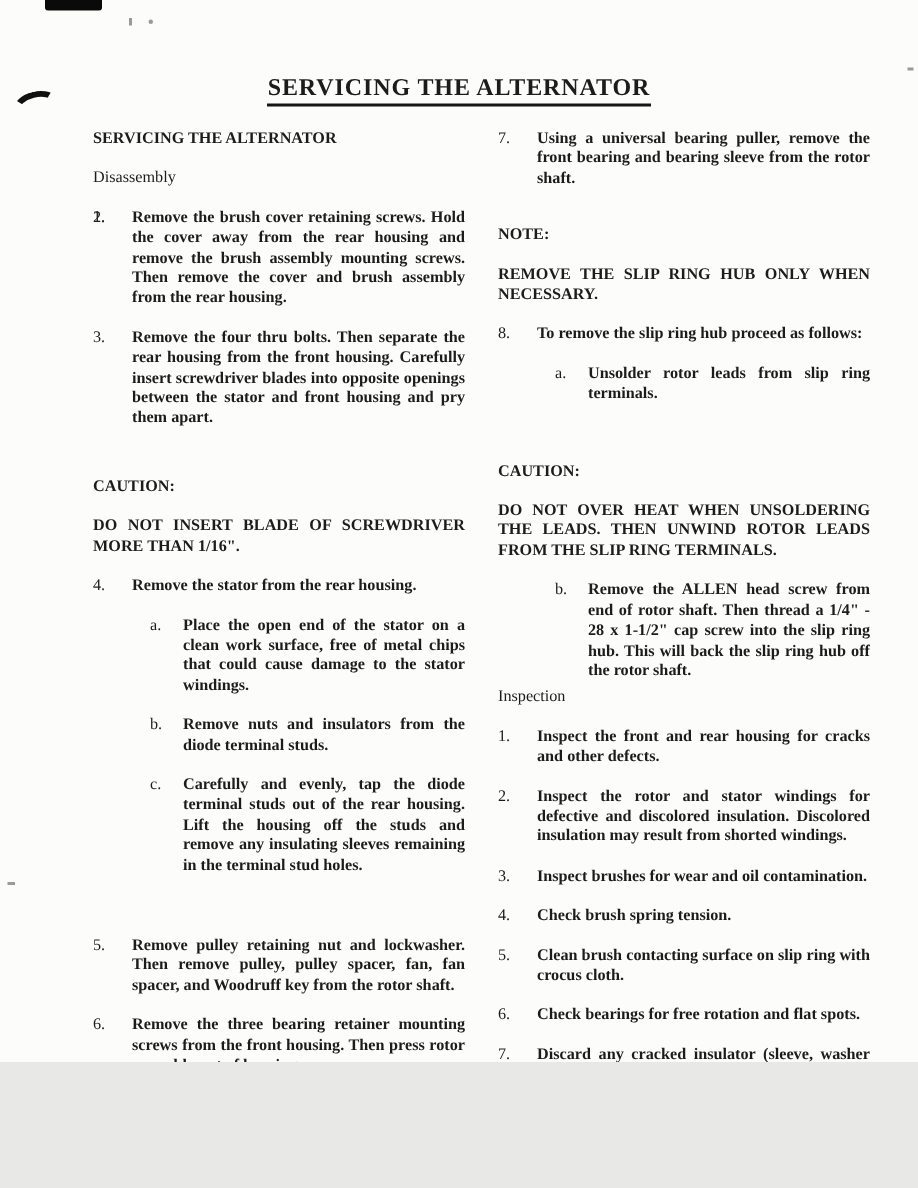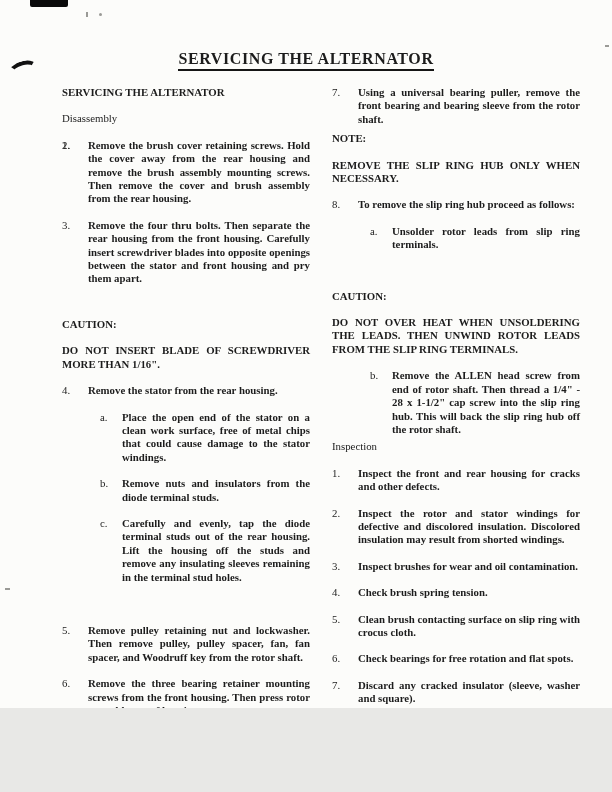--- a/index.html
+++ b/index.html
@@ -107,21 +107,21 @@
         <div class="blk item">
           <span class="marker">6.</span>
           <span class="txt">Remove the three bearing retainer mounting screws from the front housing. Then press rotor assembly out of housing.</span>
         </div>
       </div>
     <div class="col" id="col-right">
         <div class="blk item">
           <span class="marker">7.</span>
           <span class="txt">Using a universal bearing puller, remove the front bearing and bearing sleeve from the rotor shaft.</span>
         </div>
-        <div class="blk bold" style="margin-top: 6px;">NOTE:</div>
+        <div class="blk bold" style="margin-top: 24px;">NOTE:</div>
         <div class="blk bold">REMOVE THE SLIP RING HUB ONLY WHEN NECESSARY.</div>
         <div class="blk item">
           <span class="marker">8.</span>
           <span class="txt">To remove the slip ring hub proceed as follows:</span>
         </div>
         <div class="blk subitem">
           <span class="marker">a.</span>
           <span class="txt">Unsolder rotor leads from slip ring terminals.</span>
         </div>
         <div class="blk bold" style="margin-top: 38px;">CAUTION:</div>

